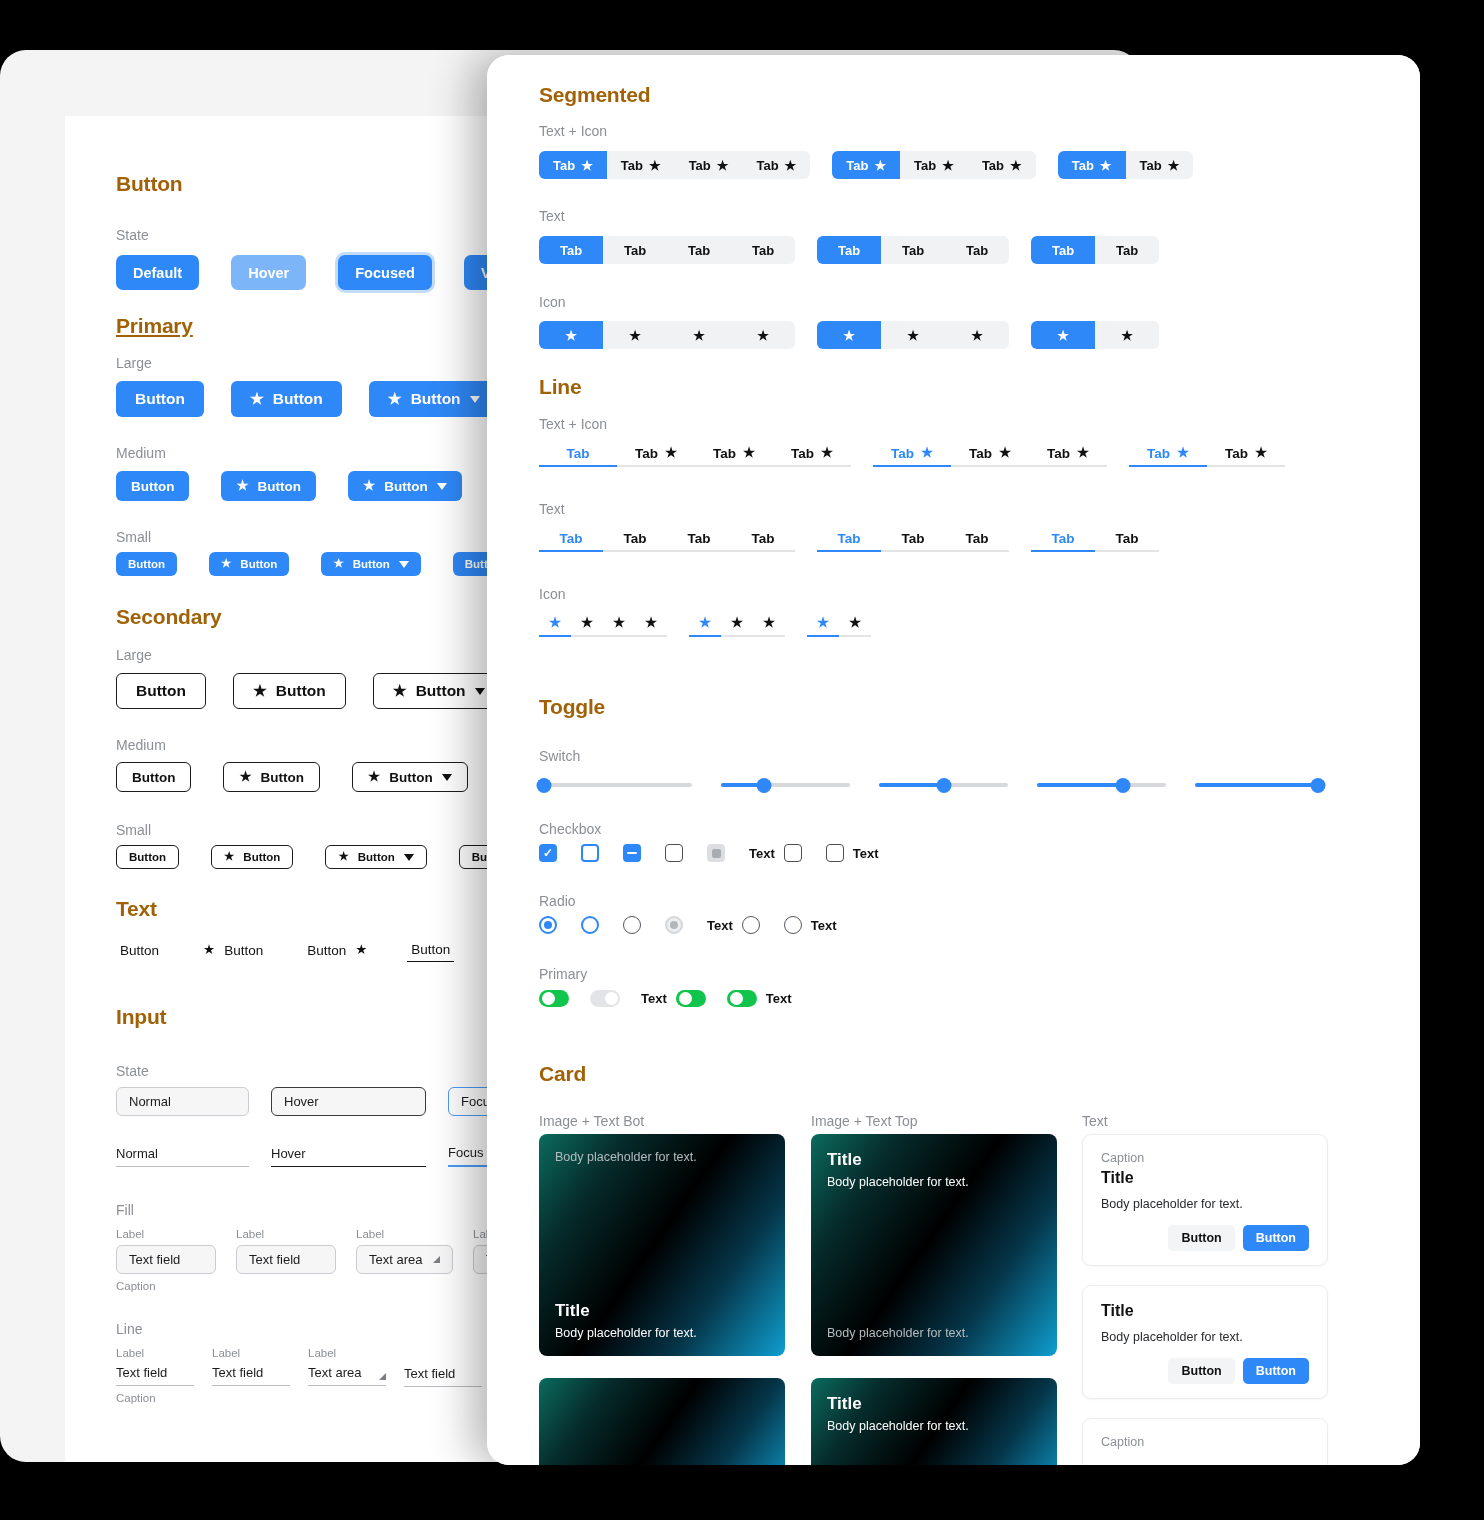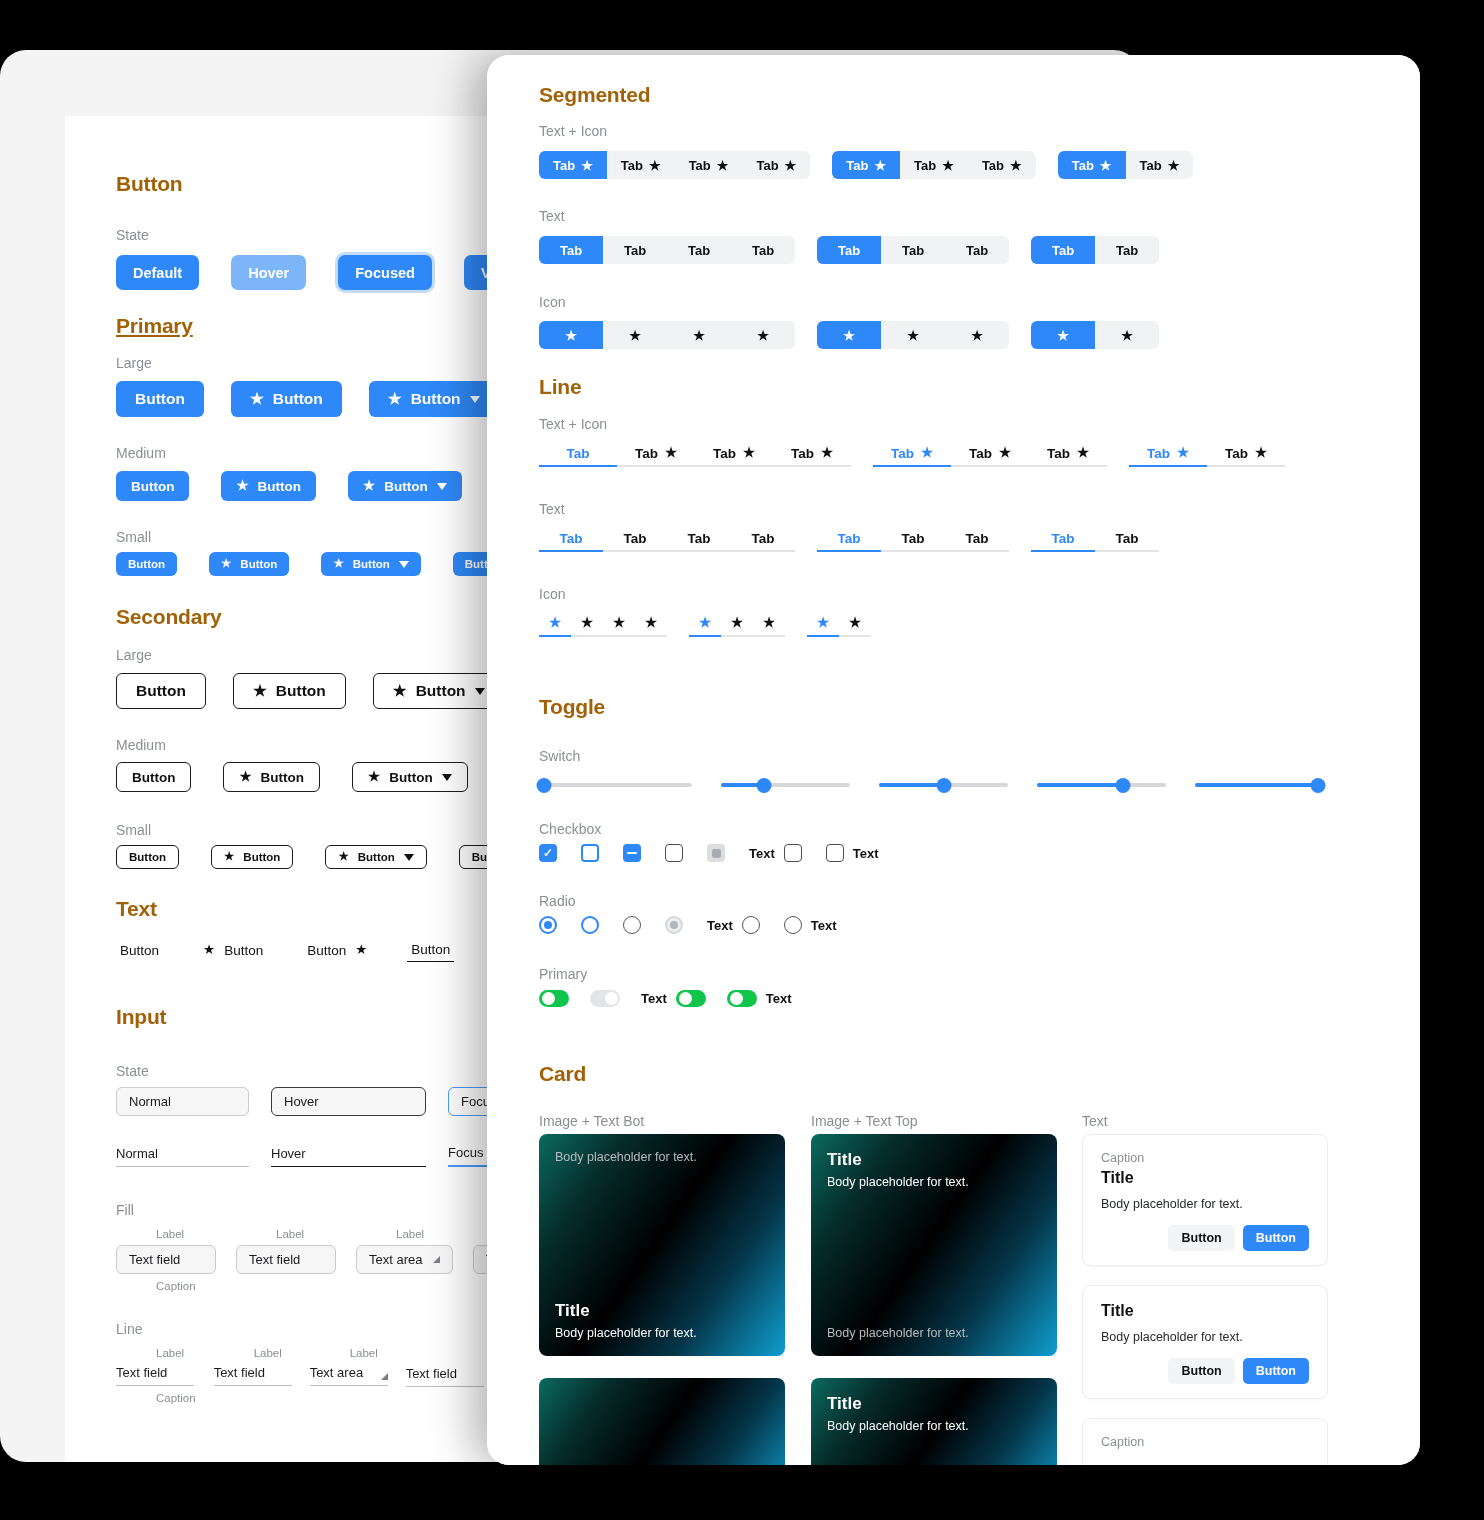--- a/index.html
+++ b/index.html
@@ -30,21 +30,21 @@
     width: 933px; height: 1410px;
     background: #fdfdfd; border-radius: 22px;
     box-shadow: -14px 0 44px rgba(0,0,0,.30);
     overflow: hidden;
   }
   .panel-front-inner { position:absolute; left:0; top:0; width:933px; height:1410px; background:#fff; }
 
   
   .h2 { font-size: 21px; font-weight: 700; color: #a16207; letter-spacing:-.2px; }
   .sublabel { font-size: 14px; color: #8b8f94; }
-  .microlabel { font-size: 11.5px; color: #8b8f94; margin-left: 40px; }
+  .microlabel { font-size: 11.5px; color: #8b8f94; }
 
   
   .lp { position:absolute; left:51px; top:0px; width:1010px; }
   .row { display:flex; align-items:center;justify-content:center; }
 
   .btn { border:none; cursor:pointer; font-family:inherit; white-space:nowrap;
          display:inline-flex; align-items:center; justify-content:center; gap:9px; }
   .btn-pri { background:#2f88f7; color:#fff; border-radius:6px; }
   .btn-pri.hover { background:#7db5f9; }
   .btn-pri.focused { box-shadow:0 0 0 3px #c3dcfc; }

